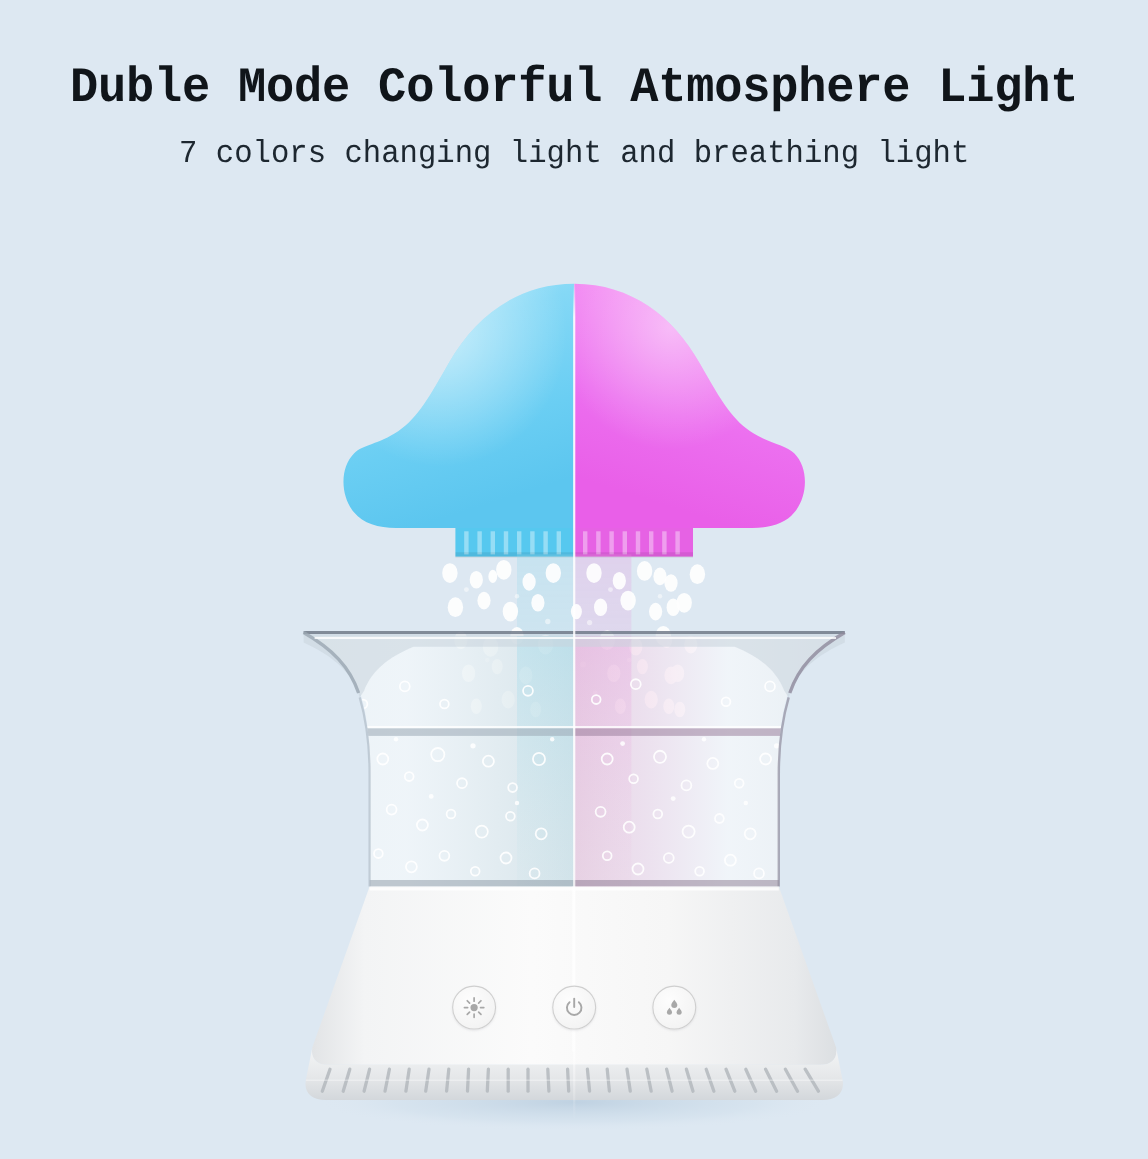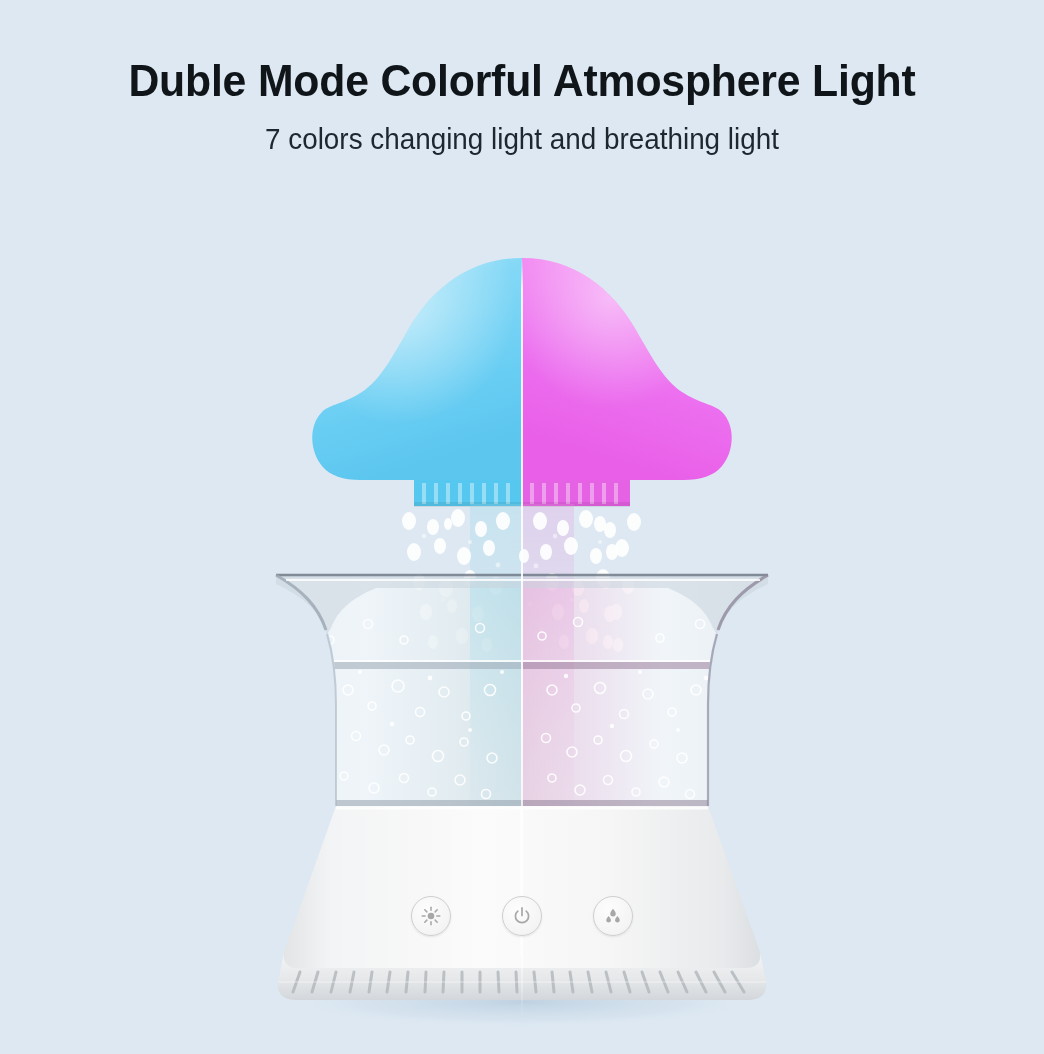--- a/index.html
+++ b/index.html
@@ -6,21 +6,21 @@
   html,body { width:1044px; height:1054px; }
   body {
     background:#dde8f2;
     font-family:"Liberation Sans", sans-serif;
     overflow:hidden;
     position:relative;
   }
   #stage { position:absolute; inset:0; width:1044px; height:1054px; overflow:hidden; }
 
   
-  .headings { position:absolute; left:0; top:0; width:1044px; text-align:center; }
+  .headings { position:absolute; left:0; top:0; width:1044px; text-align:center;font-family:Liberation Mono, monospace; }
   .title {
     font-size:45px; font-weight:bold; color:#10151a;
     letter-spacing:-0.2px; margin-top:58px; line-height:1.0;
     transform:scaleX(0.95); transform-origin:center;
     white-space:nowrap;
   }
   .subtitle {
     font-size:29px; font-weight:400; color:#1d2730;
     margin-top:22px; line-height:1.0;
     transform:scaleX(0.96); transform-origin:center;

